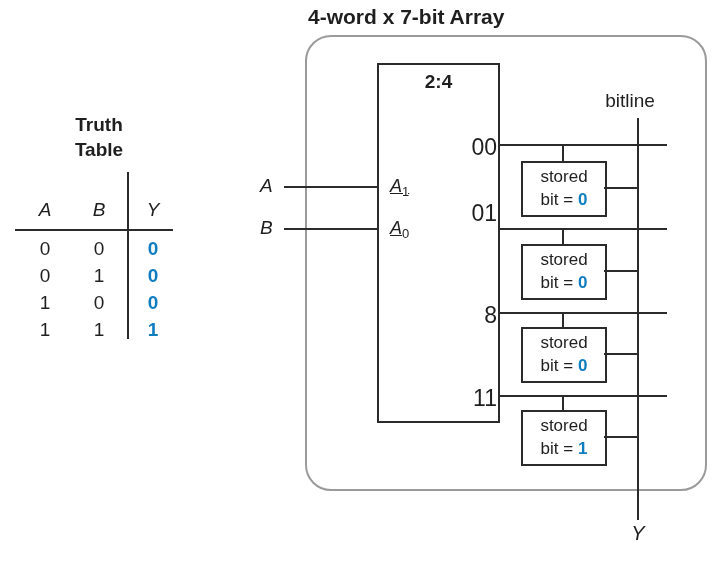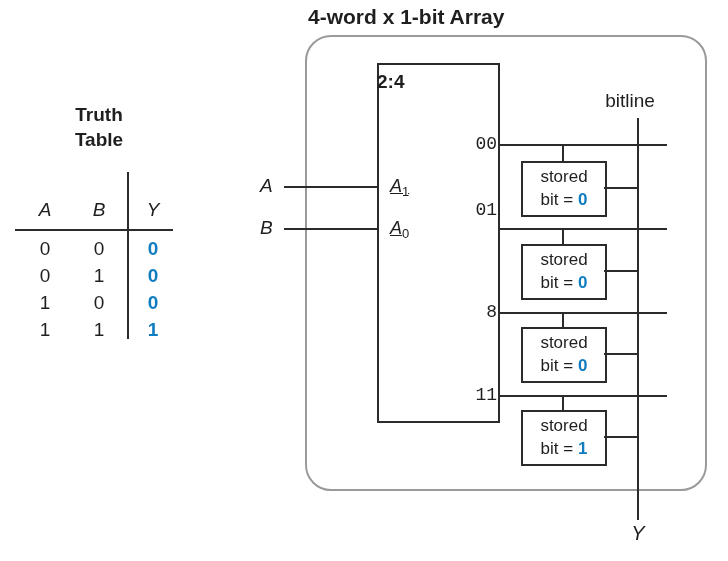--- a/index.html
+++ b/index.html
@@ -13,21 +13,21 @@
     position:relative;width:728px;height:561px;background:#ffffff;
     font-family:"Liberation Sans", sans-serif;color:var(--text);
     overflow:hidden;
   }
   
   .h-wire{position:absolute;height:2px;background:var(--line);}
   .v-wire{position:absolute;width:2px;background:var(--line);}
 
   
   .tt-title{
-    position:absolute;left:54px;top:103px;width:90px;
+    position:absolute;left:54px;top:113px;width:90px;
     font-size:19px;font-weight:bold;text-align:center;line-height:1.3;
   }
   .tt-grid{
     position:absolute;left:18px;display:grid;
     grid-template-columns:54px 54px 54px;
   }
   .tt-header{top:199px;font-style:italic;font-size:19px;}
   .tt-body{top:238px;grid-auto-rows:27px;font-size:19px;}
   .tt-grid div{text-align:center;}
   .tt-hrule{left:15px;top:229px;width:158px;}
@@ -42,32 +42,32 @@
   .array-frame{
     position:absolute;left:305px;top:35px;width:402px;height:456px;
     border:2px solid var(--frame);border-radius:26px;box-sizing:border-box;
   }
   .decoder-box{
     position:absolute;left:377px;top:63px;width:123px;height:360px;
     border:2.5px solid var(--line);box-sizing:border-box;background:#fff;
   }
   .decoder-label{
     position:absolute;left:377px;top:68px;width:123px;
-    text-align:left;font-size:19px;font-weight:bold;line-height:1.45;
+    text-align:center;font-size:19px;font-weight:bold;line-height:1.45;
   }
   .io-label{
     position:absolute;font-size:19px;font-style:italic;
   }
   .pin-label{
     position:absolute;font-size:18px;text-decoration:underline;
   }
   .pin-label .base{font-style:italic;}
   .pin-label .sub{font-size:13px;vertical-align:-4px;}
   .wl-label{
-    position:absolute;left:453px;width:44px;text-align:right;font-size:18px;font-family:Liberation Mono, monospace;
+    position:absolute;left:453px;width:44px;text-align:right;font-size:23px;
   }
   .mem-cell{
     position:absolute;left:521px;width:86px;height:56px;
     border:2.5px solid var(--line);box-sizing:border-box;background:#fff;
     display:flex;flex-direction:column;align-items:center;justify-content:center;
     font-size:17px;line-height:1.35;
   }
   .mem-cell .row2{display:flex;gap:5px;}
   .bit-val{color:var(--accent);font-weight:bold;}
   .bitline-label{
@@ -109,21 +109,21 @@
       <div>0</div>
       <div class="y-val">0</div>
 
       <div>1</div>
       <div>1</div>
       <div class="y-val">1</div>
     </div>
   </div>
 
   <div>
-    <div class="array-title">4-word x 1-bit Array</div>
+    <div class="array-title">4-word x 7-bit Array</div>
 
     <div class="array-frame"></div>
 
     <div class="decoder-box"></div>
     <div class="decoder-label">
       <div>2:4</div>
     </div>
 
     <div class="io-label" style="left:260px;top:175px;">A</div>
     <div class="io-label" style="left:260px;top:217px;">B</div>

